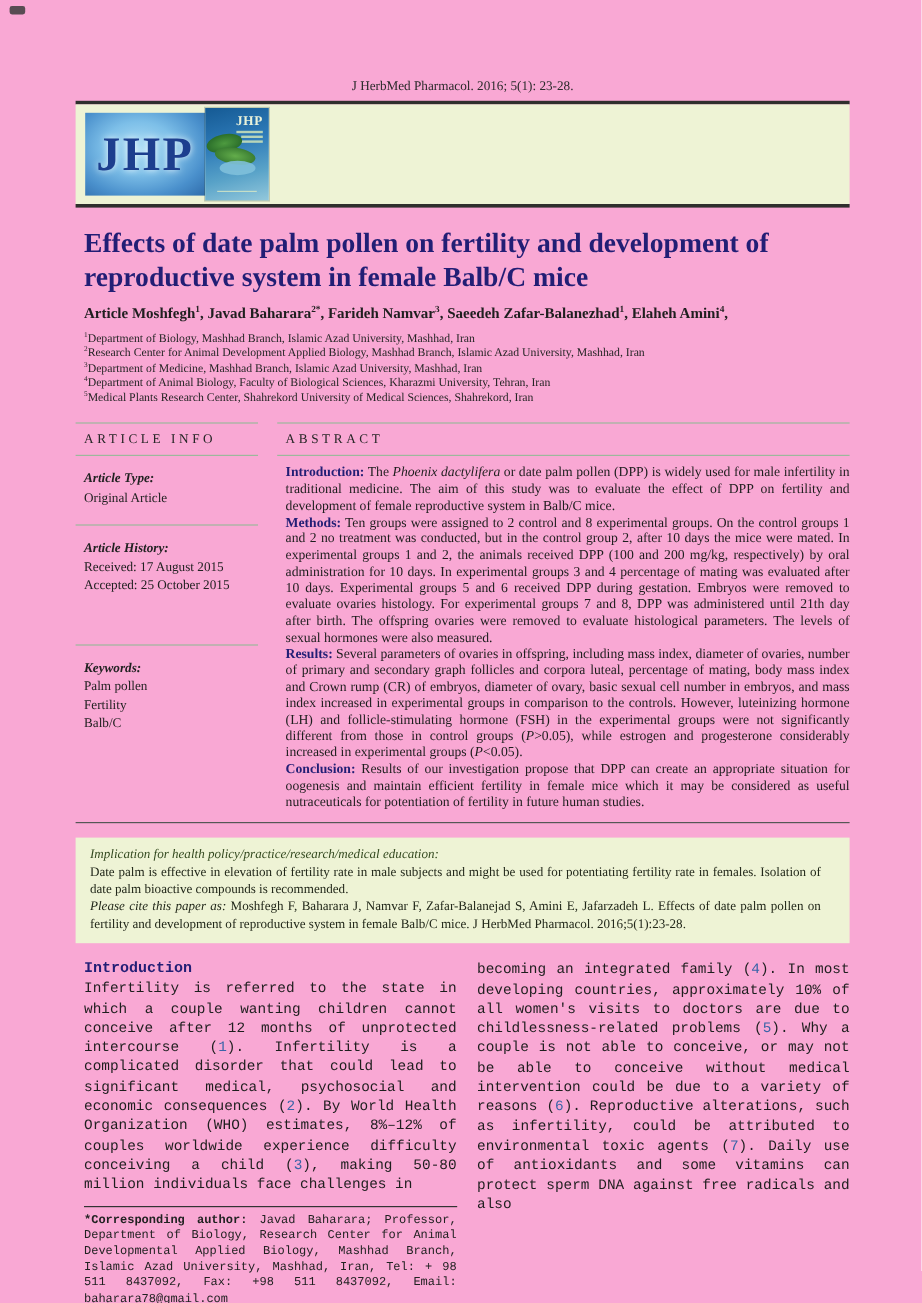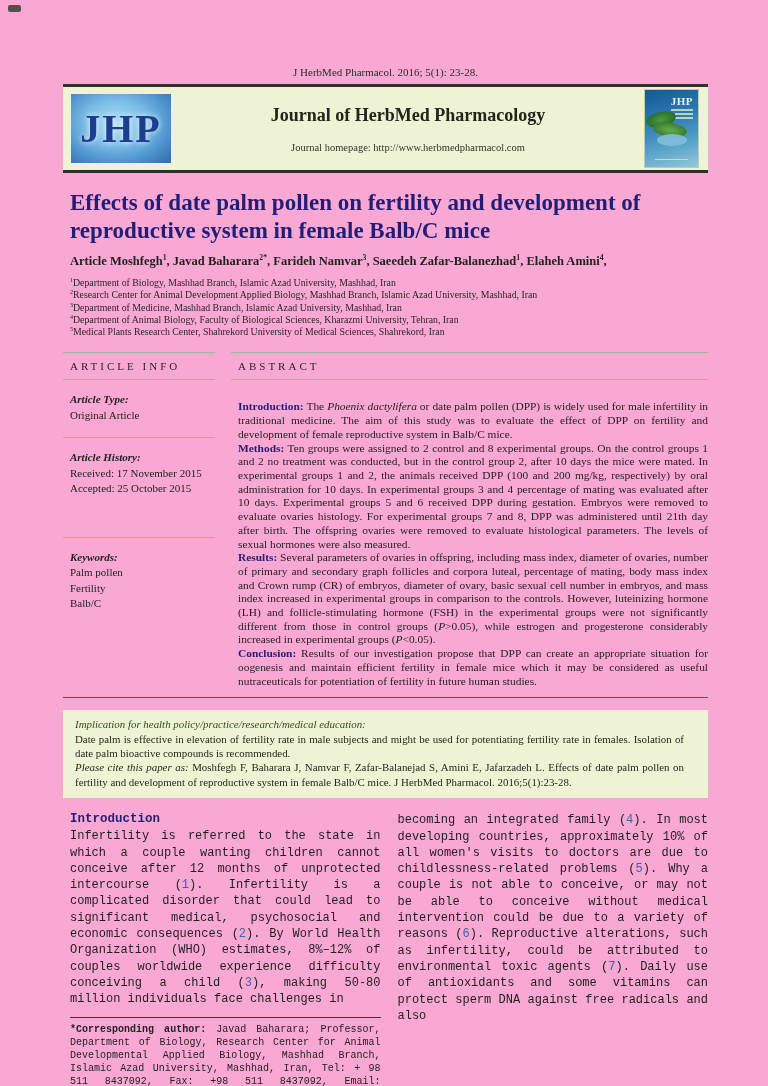--- a/index.html
+++ b/index.html
@@ -66,21 +66,21 @@
   .info-abstract{display:flex;margin-top:14px;}
   .info-col{width:152px;flex:0 0 auto;}
   .abstract-col{flex:1 1 auto;margin-left:16px;}
   .green-rule{border-top:1.5px solid var(--rule-green,#9cb89c);height:0;}
   .col-heading{font-size:11px;font-weight:normal;letter-spacing:3px;color:#262626;margin:7px 0 7px 7px;}
   .info-body{margin-left:7px;font-size:11px;line-height:15.5px;}
   .info-label{font-weight:bold;font-style:italic;margin-top:12px;color:#222;}
   .info-value{color:#222;}
   .info-gap{height:14px;}
   .info-gap.big{height:40px;}
-  .abstract-body{margin:20px 0 0 7px;}
+  .abstract-body{margin:8px 0 0 7px;}
   .abstract-body p{margin:0;font-size:11.4px;line-height:13.7px;text-align:justify;color:#1e1e1e;}
 
   .rule-thin{border-top:1px solid #565656;margin-top:9px;}
 
   .implication-box{
     margin-top:12px;background:var(--box-bg,#eef3d5);
     padding:7px 24px 9px 12px;
     font-size:10.9px;line-height:14.4px;color:#22281a;text-align:justify;
   }
   .imp-head{color:var(--implication-head,#33491f);}
@@ -99,24 +99,20 @@
 <div class="page">
   <div class="scan-speck"></div>
 
   <div class="content">
     <div class="running-head">J HerbMed Pharmacol. 2016; 5(1): 23-28.</div>
     <div class="rule-thick"></div>
 
     <div class="masthead">
       <div class="logo-box">
         <span class="logo-text">JHP</span>
-      </div>
-      <div class="masthead-center">
-        <div class="journal-title">Journal of HerbMed Pharmacology</div>
-        <div class="journal-homepage">Journal homepage: http://www.herbmedpharmacol.com</div>
       </div>
       <div class="cover-thumb">
         <span class="cover-jhp">JHP</span>
         <span class="cover-line l1"></span>
         <span class="cover-line l2"></span>
         <span class="cover-line l3"></span>
         <span class="cover-leaf leaf1"></span>
         <span class="cover-leaf leaf2"></span>
         <span class="cover-blob"></span>
         <span class="cover-foot"></span>
@@ -141,21 +137,21 @@
         <div class="col-heading">ARTICLE INFO</div>
         <div class="green-rule"></div>
         <div class="info-body">
           <div class="info-label">Article Type:</div>
           <div class="info-value">Original Article</div>
           <div class="info-gap"></div>
         </div>
         <div class="green-rule"></div>
         <div class="info-body">
           <div class="info-label">Article History:</div>
-          <div class="info-value">Received: 17 November 2015</div>
+          <div class="info-value">Received: 17 August 2015</div>
           <div class="info-value">Accepted: 25 October 2015</div>
           <div class="info-gap big"></div>
         </div>
         <div class="green-rule"></div>
         <div class="info-body">
           <div class="info-label">Keywords:</div>
           <div class="info-value">Palm pollen</div>
           <div class="info-value">Fertility</div>
           <div class="info-value">Balb/C</div>
         </div>

